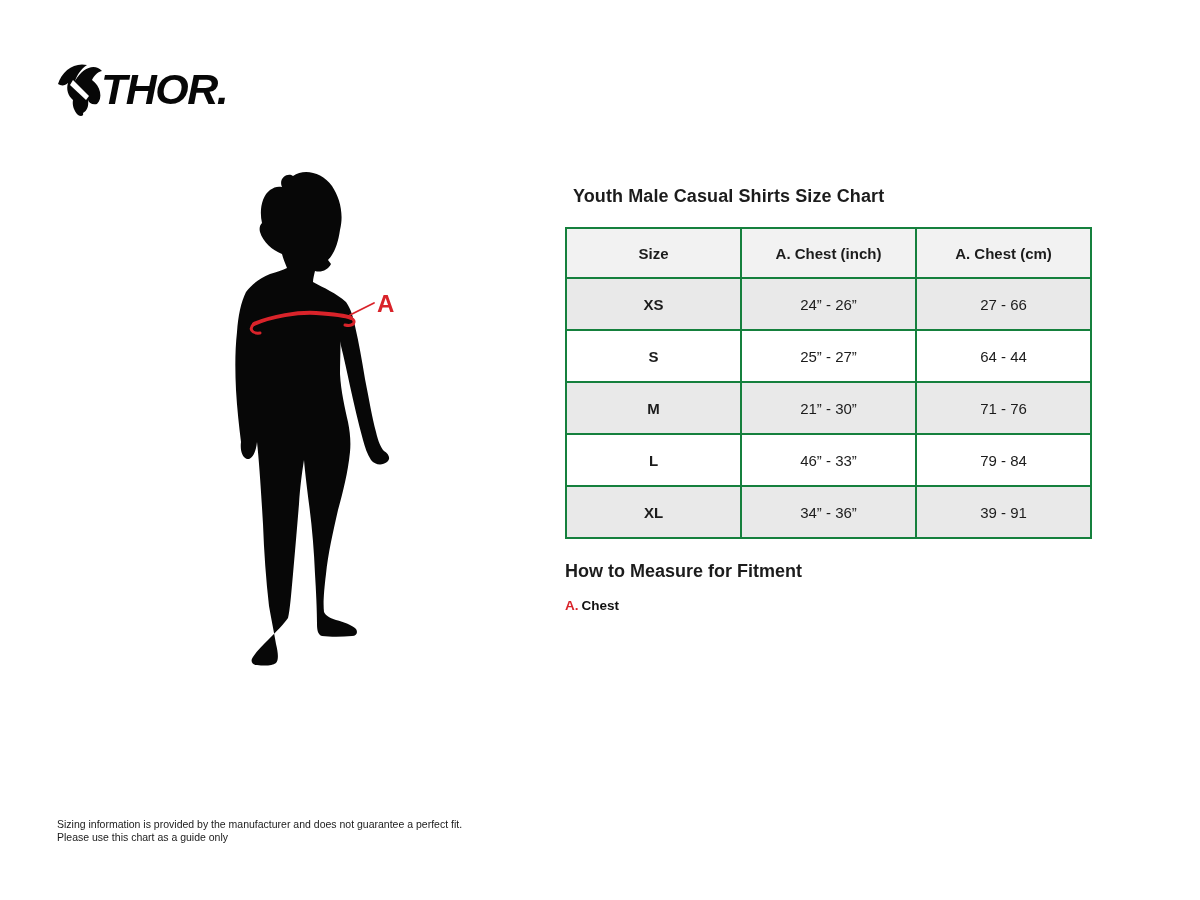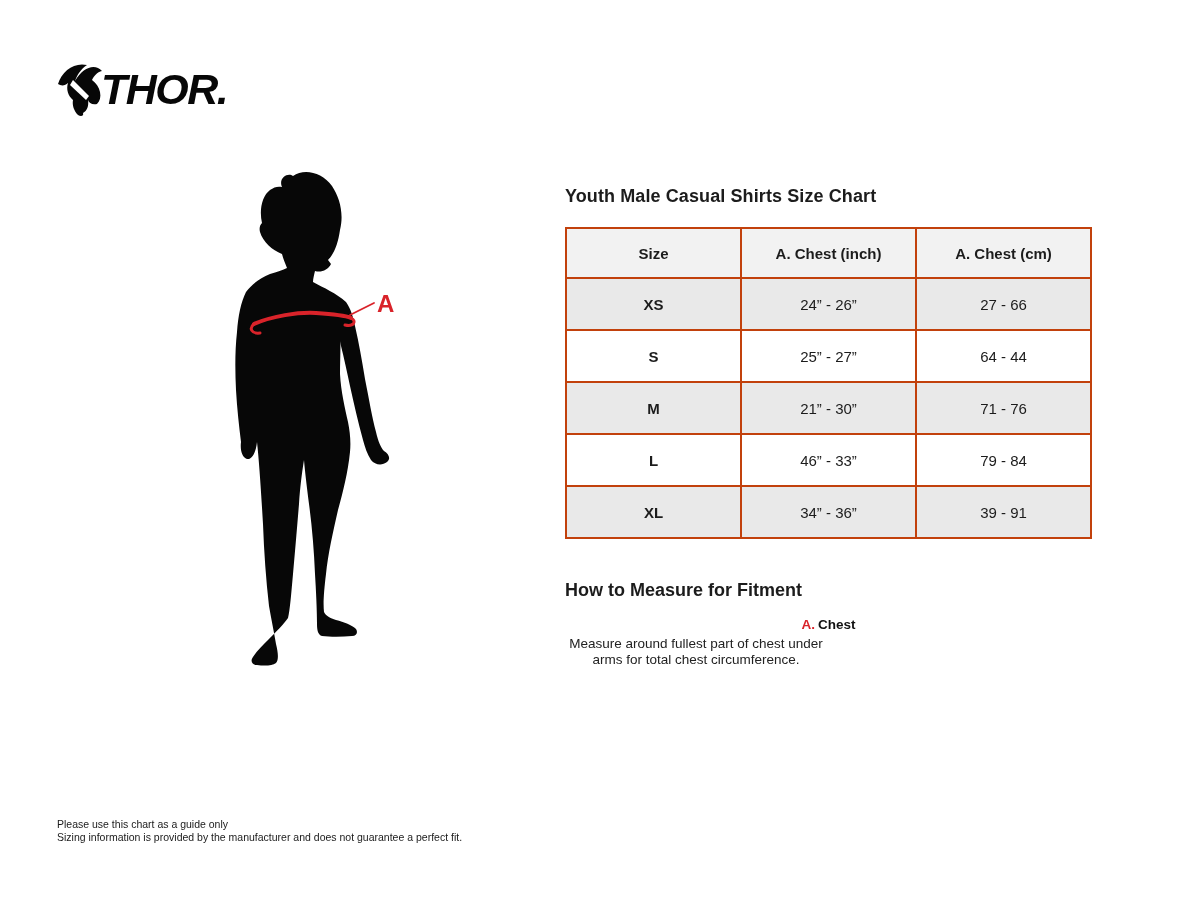--- a/index.html
+++ b/index.html
@@ -25,48 +25,48 @@
     width: 260px; height: 560px;
   }
 
   
   .content {
     position: absolute; left: 565px; top: 186px;
     width: 527px;
   }
   .chart-title {
     font-size: 18px; font-weight: bold;
-    margin: 0 0 20px 0; color: #1c1c1c;
+    margin: 0 0 20px 8px; color: #1c1c1c;
     letter-spacing: 0.1px;
   }
   table.size-table {
     border-collapse: collapse;
     width: 527px; table-layout: fixed;
   }
   .size-table th, .size-table td {
-    border: 2px solid #c2410c;
+    border: 2px solid #15803d;
     text-align: center;
     font-size: 15px;
     padding: 0;
     color: #1c1c1c;
   }
   .size-table thead th {
     height: 50px;
     background: #f2f2f2;
     font-weight: bold;
   }
   .size-table tbody td { height: 52px; background: #ffffff; }
   .size-table tbody tr:nth-child(odd) td { background: #e9e9e9; }
   .size-table tbody td:first-child { font-weight: bold; margin-left: 36px; }
 
   .measure-heading {
     font-size: 18px; font-weight: bold;
-    margin: 41px 0 0 0; color: #1c1c1c;
+    margin: 22px 0 0 0; color: #1c1c1c;
   }
-  .measure-item { margin-top: 16px; font-size: 13.5px; text-align: center; }
+  .measure-item { margin-top: 16px; font-size: 13.5px; }
   .measure-key { color: #d9232a; font-weight: bold; }
   .measure-name { font-weight: bold; margin-left: 3px; color: #111; }
   .measure-desc {
     width: 262px;
     font-size: 13.5px; line-height: 1.15;
     margin-top: 4px; color: #222;
   }
 
   
   .footer {
@@ -169,20 +169,19 @@
         <td>34” - 36”</td>
         <td>39 - 91</td>
       </tr>
     </tbody>
   </table>
 
   <h2 class="measure-heading">How to Measure for Fitment</h2>
 
   <div class="measure-item">
     <span class="measure-key">A.</span><span class="measure-name">Chest</span>
-    <div class="measure-desc">Measure around fullest part of chest under arms for total chest circumference.</div>
   </div>
 </div>
 
 <div class="footer">
+  <div>Sizing information is provided by the manufacturer and does not guarantee a perfect fit.</div>
   <div>Please use this chart as a guide only</div>
-  <div>Sizing information is provided by the manufacturer and does not guarantee a perfect fit.</div>
 </div>
 
 </body></html>

